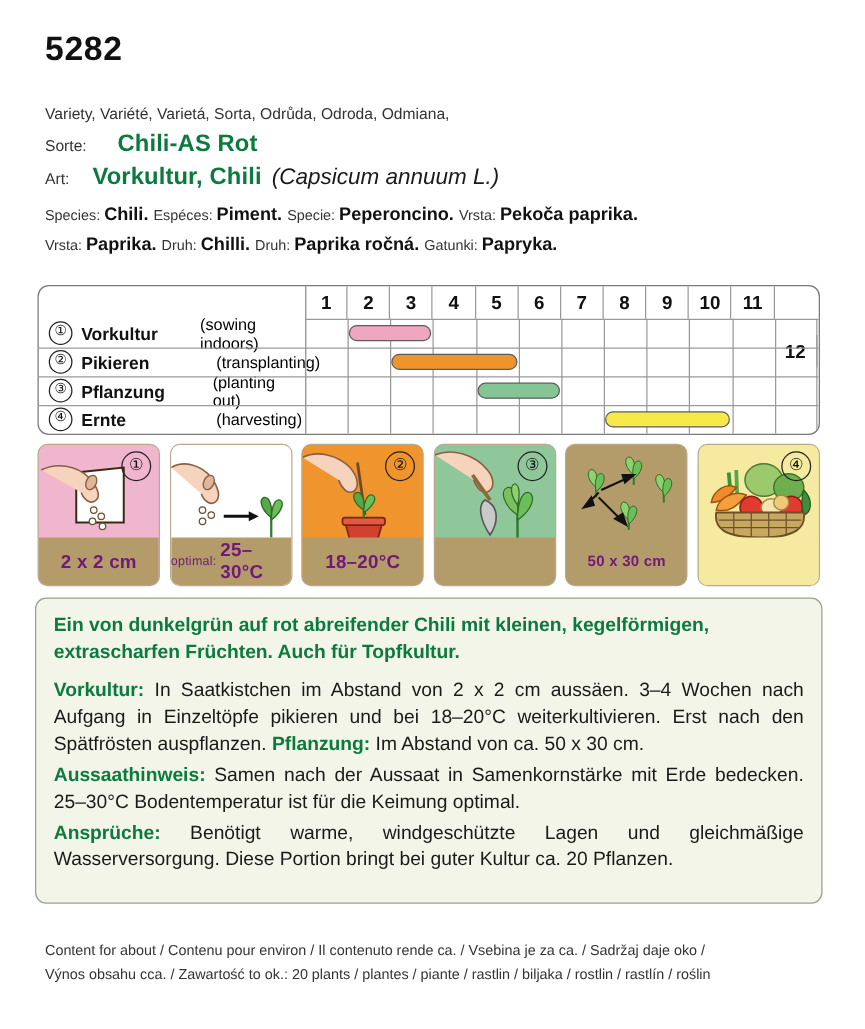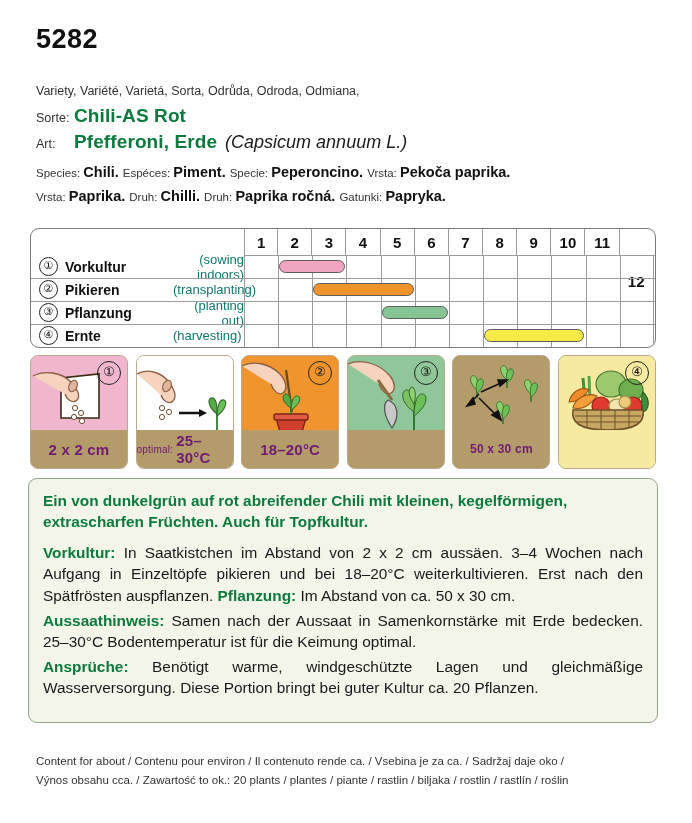--- a/index.html
+++ b/index.html
@@ -6,21 +6,21 @@
   body{
     width:692px;height:823px;background:#ffffff;
     font-family:"Liberation Sans", sans-serif;
     color:#1a1a1a;overflow:hidden;position:relative;
   }
   .page{position:absolute;left:0;top:0;width:692px;height:823px;}
 
   
   .artnr{position:absolute;left:36px;top:24px;font-size:27px;font-weight:bold;letter-spacing:0.5px;color:#111;}
   .variety-line{position:absolute;left:36px;top:84px;font-size:12.5px;color:#333;}
-  .sorte-row{position:absolute;left:36px;top:105px;display:flex;align-items:baseline;}
+  .sorte-row{position:absolute;left:36px;top:105px;display:flex;align-items:baseline;gap:20px;}
   .art-row{position:absolute;left:36px;top:131px;display:flex;align-items:baseline;}
   .lbl-small{font-size:12.5px;color:#333;}
   .sorte-lbl{width:38px;display:inline-block;}
   .art-lbl{width:38px;display:inline-block;}
   .greenbig{font-size:19px;font-weight:bold;color:#0c7a3d;letter-spacing:0.1px;}
   .latin{font-size:18px;font-style:italic;color:#1a1a1a;margin-left:8px;}
   .species{position:absolute;left:36px;font-size:12.5px;color:#2a2a2a;white-space:nowrap;}
   .species .k{font-size:11.5px;color:#333;}
   .species .v{font-size:14.5px;font-weight:bold;color:#111;}
   .sp1{top:164px;}
@@ -37,21 +37,21 @@
          box-sizing:border-box;display:flex;align-items:center;justify-content:center;
          font-size:15px;font-weight:bold;color:#111;}
   .mcell.first{border-left:1px solid #9a9a9a;}
   .vline{position:absolute;top:26px;bottom:0;width:1px;background:#9a9a9a;}
   .hline{position:absolute;left:0;right:0;height:1px;background:#9a9a9a;}
   .rowlabel{position:absolute;left:8px;height:23px;display:flex;align-items:center;font-size:13.5px;}
   .rowlabel .num{display:inline-block;width:17px;height:17px;line-height:15px;
         border:1.2px solid #222;border-radius:50%;text-align:center;font-size:11px;
         font-weight:normal;margin-right:7px;color:#111;flex:none;}
   .rowlabel .de{font-weight:bold;color:#111;font-size:14px;width:108px;display:inline-block;}
-  .rowlabel .en{color:#0f766e;font-size:13px;text-align:right;}
+  .rowlabel .en{color:#000000;font-size:13px;}
   .bar{position:absolute;height:13px;border-radius:7px;border:1.3px solid #5d5d5d;box-sizing:border-box;}
 
   
   .panels{position:absolute;left:30px;top:355px;width:626px;height:114px;}
   .panel{position:absolute;top:0;width:98px;height:114px;border-radius:8px;overflow:hidden;
          border:1px solid #b9a98a;box-sizing:border-box;}
   .panel .scene{position:absolute;left:0;top:0;width:100%;height:76px;}
   .panel .soil{position:absolute;left:0;bottom:0;width:100%;height:38px;background:#b49b6a;}
   .panel .capt{position:absolute;left:0;bottom:0;width:100%;height:38px;
         display:flex;align-items:center;justify-content:center;
@@ -81,21 +81,21 @@
 
   <div class="variety-line">Variety, Variété, Varietá, Sorta, Odrůda, Odroda, Odmiana,</div>
 
   <div class="sorte-row">
     <span class="lbl-small sorte-lbl">Sorte:</span>
     <span class="greenbig">Chili-AS Rot</span>
   </div>
 
   <div class="art-row">
     <span class="lbl-small art-lbl">Art:</span>
-    <span class="greenbig">Pfefferoni, Erde</span>
+    <span class="greenbig">Vorkultur, Chili</span>
     <span class="latin">(Capsicum annuum L.)</span>
   </div>
 
   <div class="species sp1"><span class="k">Species: </span><span class="v">Chili. </span><span class="k">Espéces: </span><span class="v">Piment. </span><span class="k">Specie: </span><span class="v">Peperoncino. </span><span class="k">Vrsta: </span><span class="v">Pekoča paprika.</span></div>
   <div class="species sp2"><span class="k">Vrsta: </span><span class="v">Paprika. </span><span class="k">Druh: </span><span class="v">Chilli. </span><span class="k">Druh: </span><span class="v">Paprika ročná. </span><span class="k">Gatunki: </span><span class="v">Papryka.</span></div>
 
   <div class="cal">
     <div class="cal-inner">
       <div class="cal-labelcol">
           <div class="rowlabel" style="top: 26px;">

